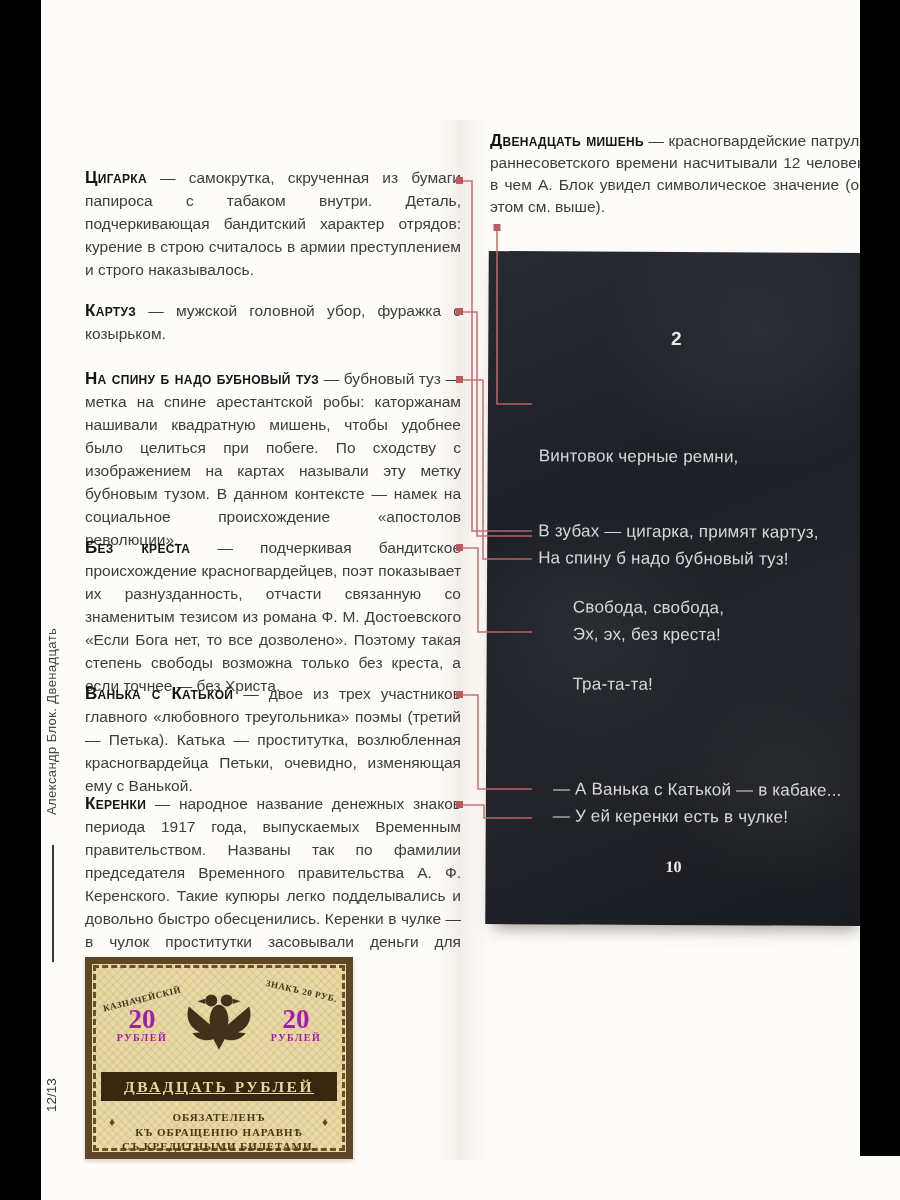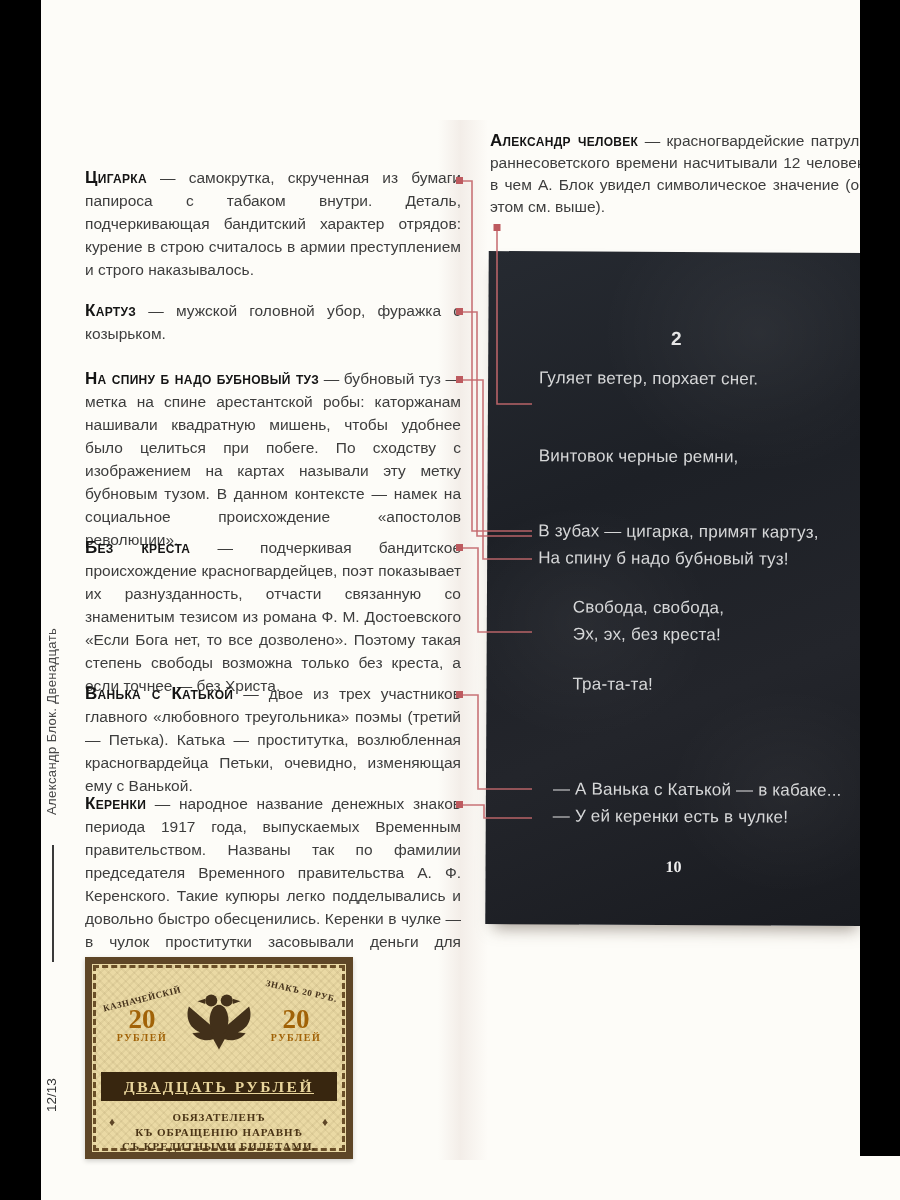--- a/index.html
+++ b/index.html
@@ -48,21 +48,21 @@
   .banknote{position:absolute;left:85px;top:957px;width:268px;height:202px;box-sizing:border-box;
     background:#ead9a4;border:7px solid #5e4627;z-index:2;box-shadow:0 2px 5px rgba(0,0,0,.18);
     font-family:"Liberation Serif", serif;}
   .bn-frame{position:absolute;inset:1px;border:3px dashed #6a4f28;pointer-events:none;
     background:
       repeating-linear-gradient(45deg,rgba(106,79,40,.07) 0 2px,transparent 2px 6px),
       repeating-linear-gradient(-45deg,rgba(106,79,40,.07) 0 2px,transparent 2px 6px);}
   .bn-ribbon{position:absolute;font-size:9px;font-weight:700;color:#43301a;letter-spacing:.6px;white-space:nowrap;}
   .bn-ribbon.l{left:10px;top:30px;transform:rotate(-14deg);}
   .bn-ribbon.r{right:8px;top:22px;transform:rotate(13deg);}
-  .bn-denom{position:absolute;top:42px;width:72px;text-align:center;color:#a16207;}
+  .bn-denom{position:absolute;top:42px;width:72px;text-align:center;color:#a21caf;}
   .bn-denom.l{left:14px;} .bn-denom.r{right:14px;}
   .bn-20{font-size:27px;font-weight:700;line-height:26px;}
   .bn-rub{font-size:10px;font-weight:700;letter-spacing:1.5px;text-align:center;}
   .bn-eagle{position:absolute;left:50%;top:12px;transform:translateX(-50%);}
   .bn-band{position:absolute;left:9px;right:9px;top:108px;height:29px;background:#38260f;
     display:flex;align-items:center;justify-content:center;
     color:#e8d49b;font-weight:700;font-size:15.5px;letter-spacing:2.5px;text-decoration:underline;}
   .bn-bottom{position:absolute;left:9px;right:9px;top:141px;bottom:5px;text-align:center;
     color:#4a3416;font-weight:700;font-size:11px;line-height:14.5px;letter-spacing:.9px;padding-top:5px;}
   .bn-orn{position:absolute;top:10px;font-size:12px;color:#5e4627;}
@@ -98,29 +98,28 @@
   <p class="entry" style="top:682px">
     <b class="term">Ванька с Катькой</b>
     <span>— двое из трех участников главного «любовного треугольника» поэмы (третий — Петька). Катька — проститутка, возлюбленная красногвардейца Петьки, очевидно, изменяющая ему с Ванькой.</span>
   </p>
   <p class="entry" style="top:792px">
     <b class="term">Керенки</b>
     <span>— народное название денежных знаков периода 1917 года, выпускаемых Временным правительством. Названы так по фамилии председателя Временного правительства А. Ф. Керенского. Такие купюры легко подделывались и довольно быстро обесценились. Керенки в чулке — в чулок проститутки засовывали деньги для хранения.</span>
   </p>
 
   <p class="entry tr" style="top:130px">
-    <b class="term">Александр человек</b>
+    <b class="term">Двенадцать мишень</b>
     <span>— красногвардейские патрули раннесоветского времени насчитывали 12 человек, в чем А. Блок увидел символическое значение (об этом см. выше).</span>
   </p>
 
   <div class="poem-page">
     <div class="chapter">2</div>
 
     <div class="stanza" style="top:114px;left:51px">
-      <div class="pline">Гуляет ветер, порхает снег.</div>
     </div>
     <div class="stanza" style="top:192px;left:51px">
       <div class="pline">Винтовок черные ремни,</div>
     </div>
     <div class="stanza" style="top:267px;left:51px">
       <div class="pline">В зубах — цигарка, примят картуз,</div>
       <div class="pline">На спину б надо бубновый туз!</div>
     </div>
     <div class="stanza" style="top:343px;left:86px">
       <div class="pline">Свобода, свобода,</div>

